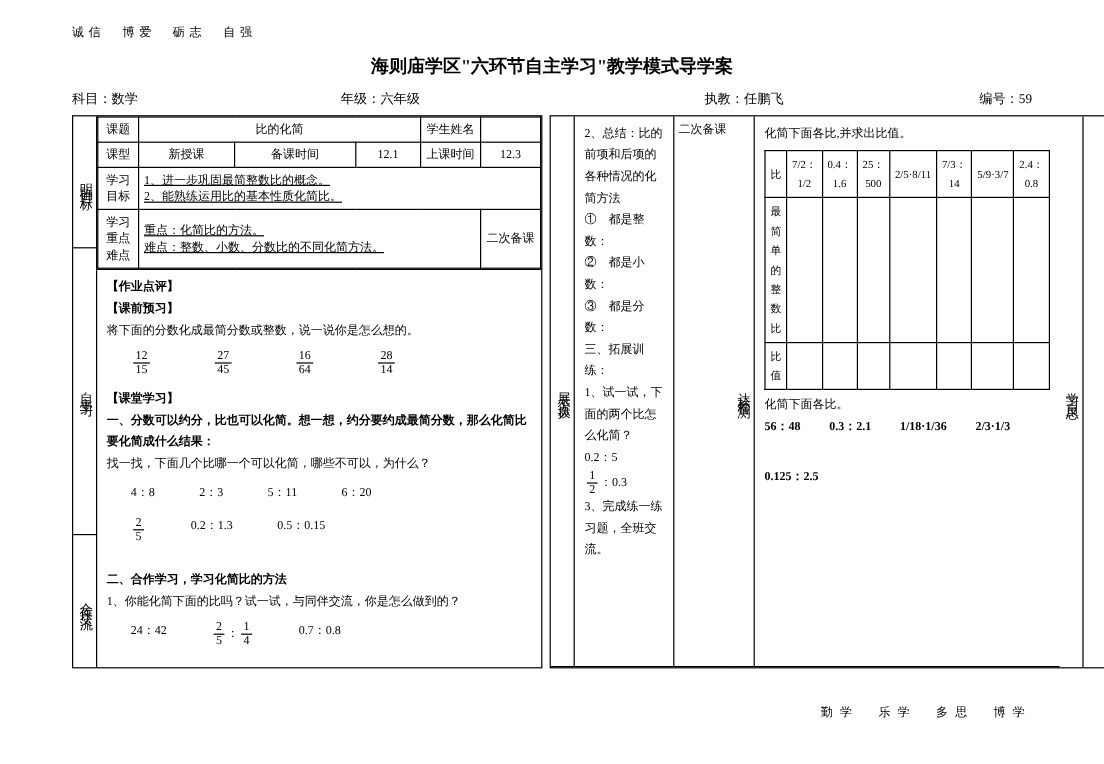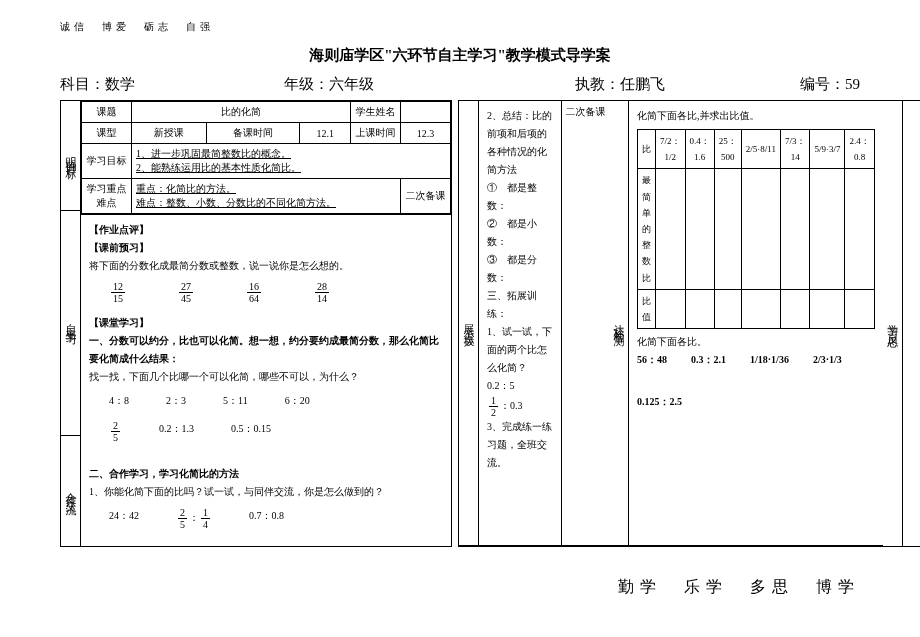--- a/index.html
+++ b/index.html
@@ -16,21 +16,21 @@
     letter-spacing: 4px;
   }
   .title {
     text-align: center;
     font-size: 15px;
     font-weight: bold;
     margin-bottom: 10px;
   }
   .meta-row {
     display: flex;
-    font-size: 15px;
+    font-size: 11px;
     margin-bottom: 6px;
   }
   .meta-row .sub { flex: 0 0 28%; }
   .meta-row .grade { flex: 0 0 28%; }
   .meta-row .teacher { flex: 0 0 28%; text-align: center; }
   .meta-row .num { flex: 0 0 16%; text-align: right; }
   .main-wrap {
     display: flex;
     gap: 6px;
   }
@@ -94,21 +94,21 @@
     border-right:1px solid #000;
     display:flex;align-items:center;justify-content:center;
     writing-mode:vertical-rl;text-orientation:upright;
     letter-spacing:4px;font-size:11px;
   }
   .right-body{flex:1;padding:6px 8px;font-size:10px;line-height:1.8;}
   .right-note{width:48px;border-left:1px solid #000;font-size:10px;text-align:center;padding-top:4px;}
   table.check{border-collapse:collapse;margin:4px 0;font-size:9px;}
   table.check td, table.check th{border:1px solid #000;padding:3px 4px;text-align:center;}
   .footer-motto{
-    text-align:right;font-size:16px;margin-top:30px;letter-spacing:6px;
+    text-align:right;font-size:10px;margin-top:30px;letter-spacing:6px;
   }
   .bold{font-weight:bold;}
 </style>
 </head>
 <body>
 
 <div class="header-motto">诚信　博爱　砺志　自强</div>
 <div class="title">海则庙学区"六环节自主学习"教学模式导学案</div>
 
 <div class="meta-row">
@@ -123,21 +123,21 @@
   <div class="col col-left">
     <div class="vtab">
       <div class="vtab-cell" style="flex:0 0 110px">明确目标</div>
       <div class="vtab-cell" style="flex:1">自主学习</div>
       <div class="vtab-cell" style="flex:0 0 110px">合作交流</div>
     </div>
     <div class="col-left-body">
       <table class="inner">
         <tbody>
             <tr>
-          <td style="width:50px">课题</td>
+          <td style="width:34px">课题</td>
           <td colspan="3">比的化简</td>
           <td style="width:50px">学生姓名</td>
           <td style="width:50px"></td>
         </tr>
         <tr>
           <td>课型</td>
           <td>新授课</td>
           <td>备课时间</td>
           <td>12.1</td>
           <td>上课时间</td>

